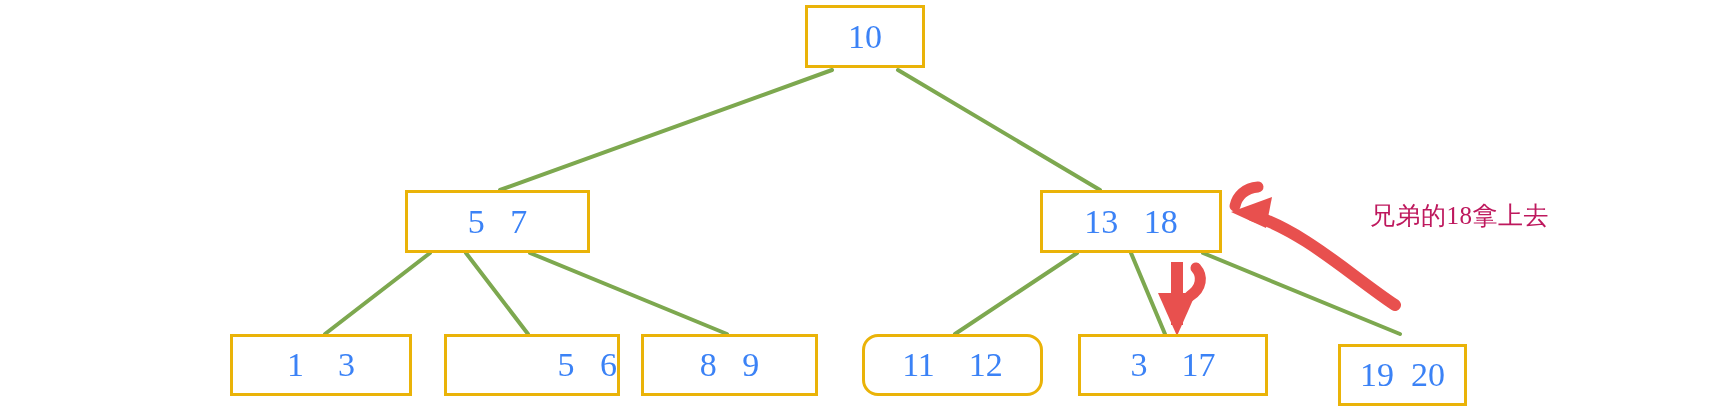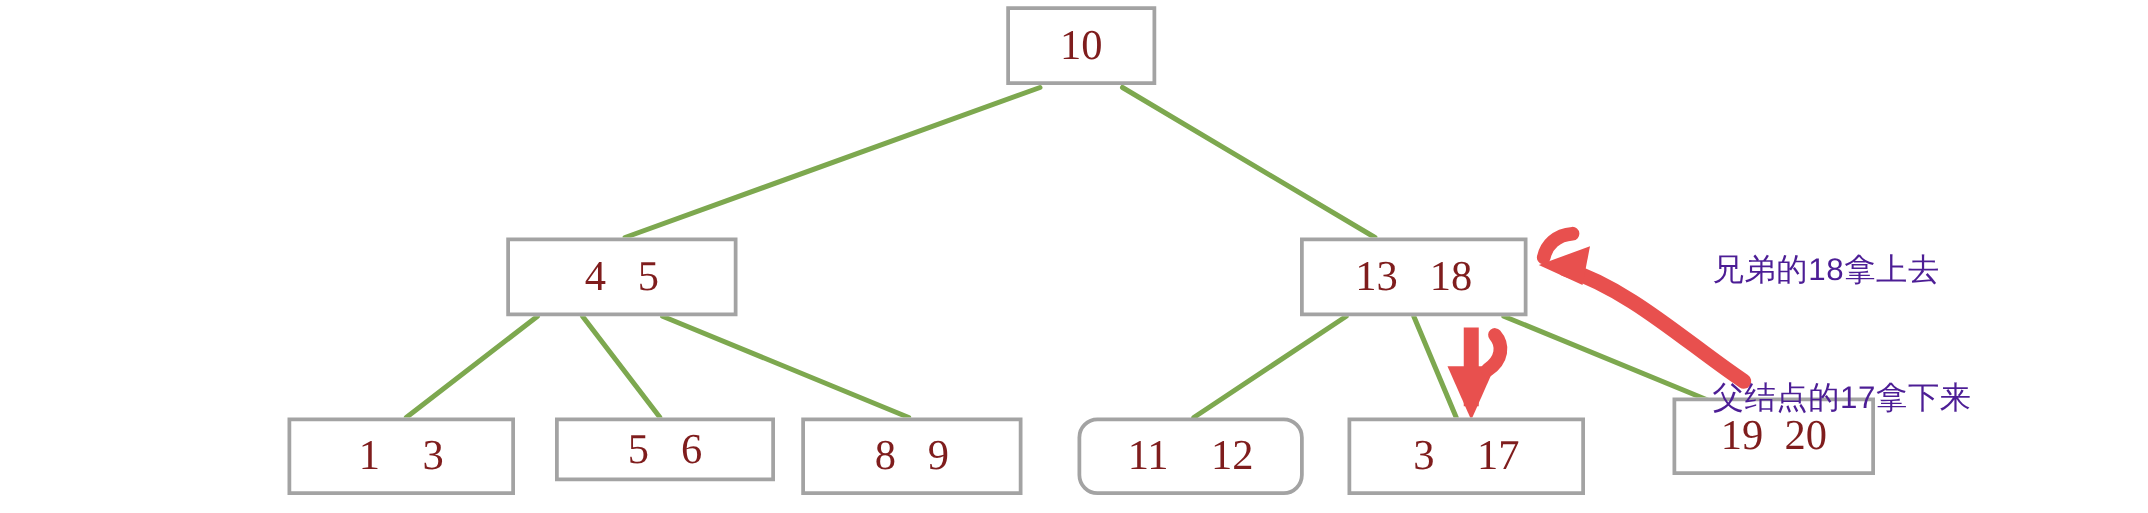--- a/index.html
+++ b/index.html
@@ -23,39 +23,39 @@
     position: absolute;
     left: 0;
     top: 0;
     width: 1718px;
     height: 410px;
     pointer-events: none;
   }
   .node {
     position: absolute;
     box-sizing: border-box;
-    border: 3px solid #a3a3a3;
+    border: 3px solid #eab308;
     background: #ffffff;
     display: flex;
     align-items: center;
     justify-content: center;
-    color: #7f1d1d;
+    color: #3b82f6;
     font-family: "Liberation Serif", serif;
     font-size: 34px;
     line-height: 1;
     letter-spacing: 0px;
     white-space: pre;
   }
   .node .cell {
     display: inline-block;
   }
   .annotation {
     position: absolute;
-    color: #4c1d95;
-    font-family: Liberation Sans, sans-serif;
+    color: #be185d;
+    font-family: Liberation Serif, serif;
     font-size: 25px;
     line-height: 34px;
     white-space: pre;
     letter-spacing: 0.5px;
   }
 </style>
 </head>
 <body>
 
 <div id="canvas">
@@ -80,28 +80,27 @@
 
     <g>
       <path d="M1395,305 C1350,275 1305,232 1252,215" stroke="#E8504E" stroke-width="12" stroke-linecap="round" fill="none"></path>
       <path d="M1231,212 L1272,197 L1266,228 Z" fill="#E8504E"></path>
       <path d="M1258,187 C1245,188 1237,196 1235,206" stroke="#E8504E" stroke-width="11" stroke-linecap="round" fill="none"></path>
     </g>
   </svg>
 
   <div id="nodes">
       <div class="node" style="left: 805px; top: 5px; width: 120px; height: 63px;"><span class="cell">10</span></div>
-      <div class="node" style="left: 405px; top: 190px; width: 185px; height: 63px;"><span class="cell">4   5</span></div>
+      <div class="node" style="left: 405px; top: 190px; width: 185px; height: 63px;"><span class="cell">5   7</span></div>
       <div class="node" style="left: 1040px; top: 190px; width: 182px; height: 63px;"><span class="cell">13   18</span></div>
       <div class="node" style="left: 230px; top: 334px; width: 182px; height: 62px; justify-content: center;"><span class="cell">1    3</span></div>
-      <div class="node" style="left: 444px; top: 334px; width: 176px; height: 51px;"><span class="cell">5   6</span></div>
+      <div class="node" style="left: 444px; top: 334px; width: 176px; height: 62px; justify-content: flex-end;"><span class="cell">5   6</span></div>
       <div class="node" style="left: 641px; top: 334px; width: 177px; height: 62px;"><span class="cell">8   9</span></div>
       <div class="node" style="left: 862px; top: 334px; width: 181px; height: 62px; border-radius: 16px;"><span class="cell">11    12</span></div>
       <div class="node" style="left: 1078px; top: 334px; width: 190px; height: 62px;"><span class="cell">3    17</span></div>
-      <div class="node" style="left: 1338px; top: 318px; width: 162px; height: 62px;"><span class="cell">19  20</span></div>
+      <div class="node" style="left: 1338px; top: 344px; width: 129px; height: 62px;"><span class="cell">19  20</span></div>
     </div>
 
   <div class="annotation" style="left:1370px; top:131px;">
     <div>兄弟的18拿上去</div>
-    <div>父结点的17拿下来</div>
   </div>
 
 </div>
 
 </body></html>

